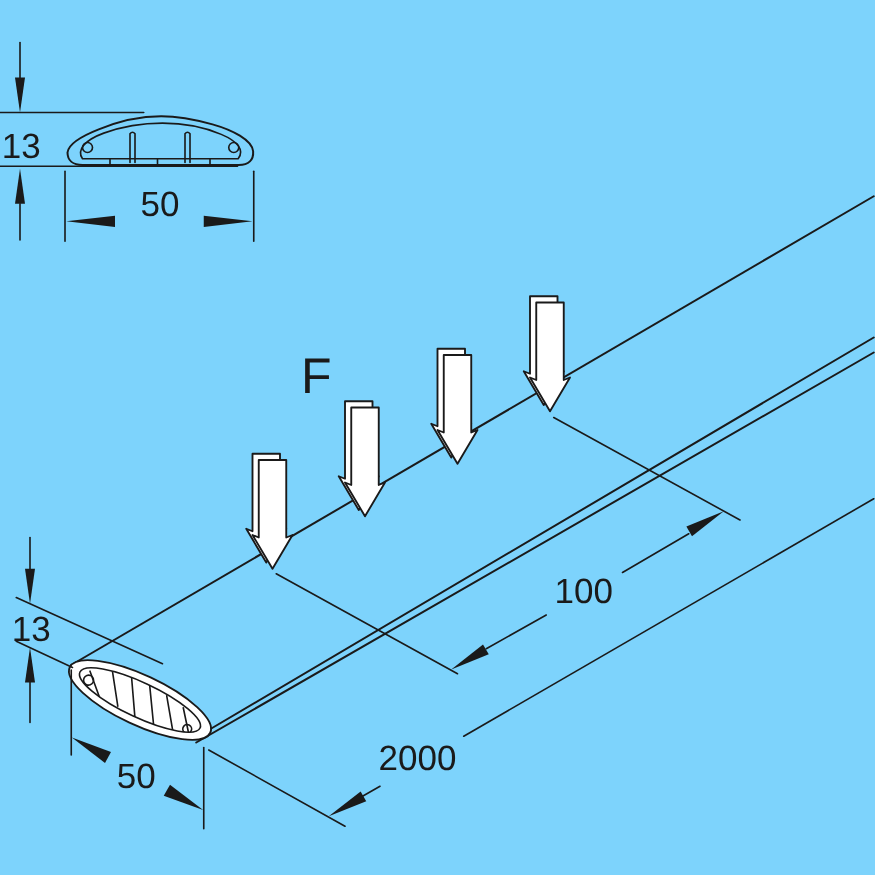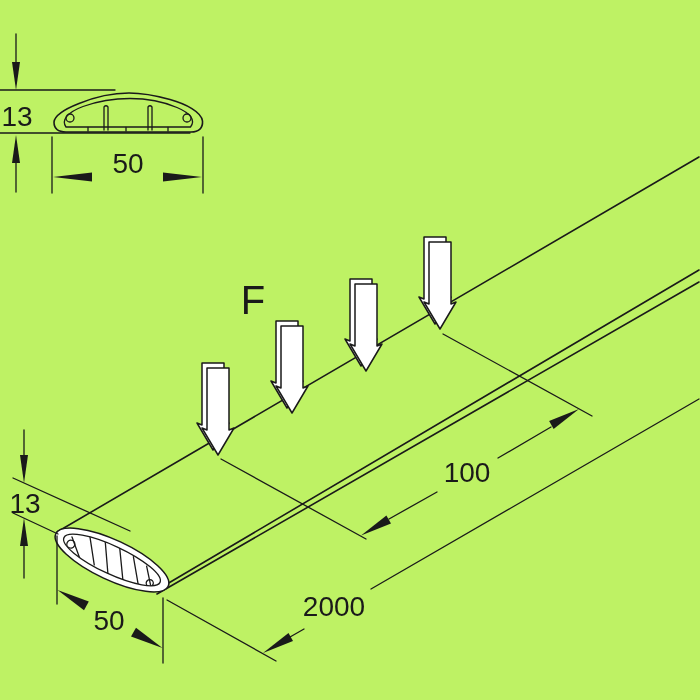--- a/index.html
+++ b/index.html
@@ -1,18 +1,18 @@
 <!DOCTYPE html>
 <html><head>
 <meta charset="utf-8">
 <style>
   html,body{margin:0;padding:0;}
   body{width:700px;height:700px;background:#ffffff;overflow:hidden;
        font-family:"Liberation Sans", sans-serif;}
-  .stage{position:relative;width:700px;height:700px;background:#bef264;}
+  .stage{position:relative;width:700px;height:700px;background:#7dd3fc;}
   svg{display:block;}
   .ln{stroke:#1a1a1a;stroke-width:1.6;fill:none;stroke-linecap:round;}
   .ln-thin{stroke:#1a1a1a;stroke-width:1.3;fill:none;stroke-linecap:round;}
   .wedge{fill:#1a1a1a;stroke:none;}
   .whiteface{fill:#ffffff;stroke:#1a1a1a;stroke-width:1.5;stroke-linejoin:round;}
   .dimtext{fill:#1a1a1a;font-size:28px;}
   .forcetext{fill:#1a1a1a;font-size:40px;}
 </style>
 </head>
 <body>

